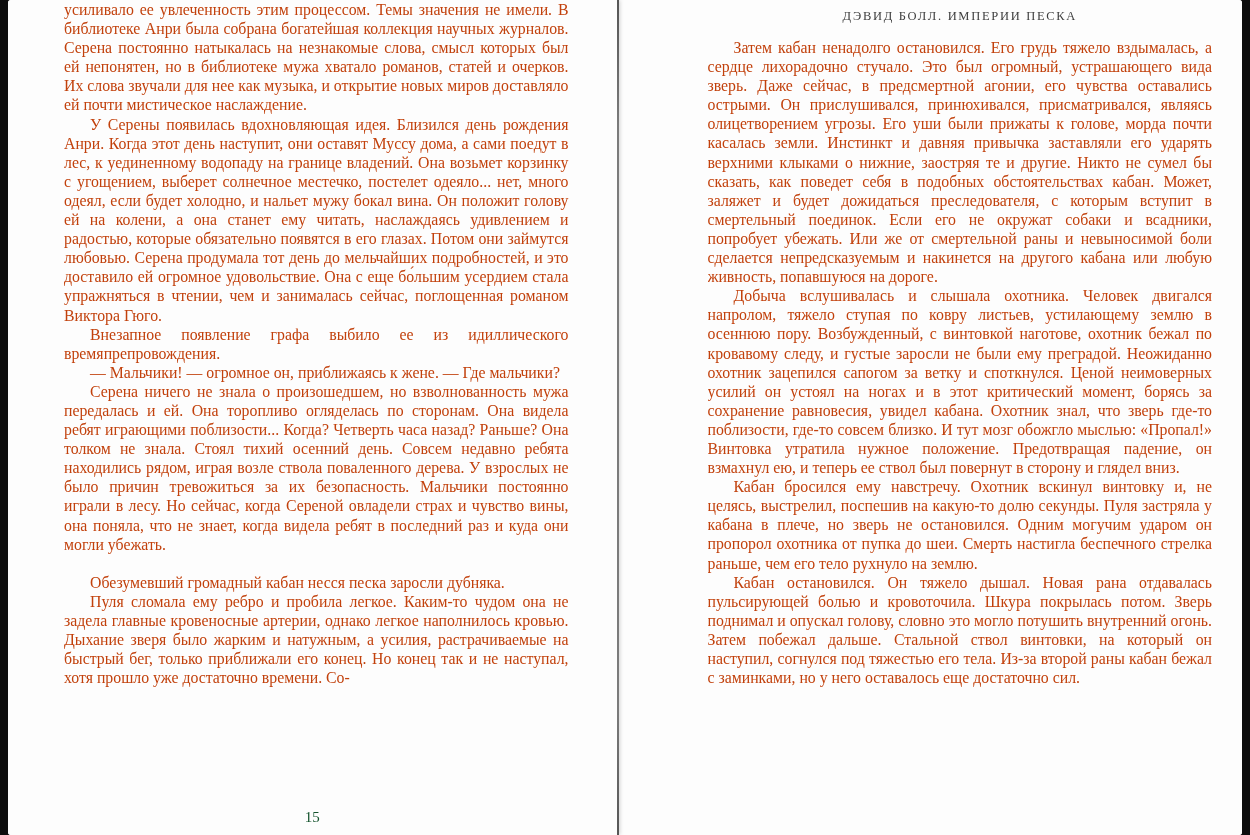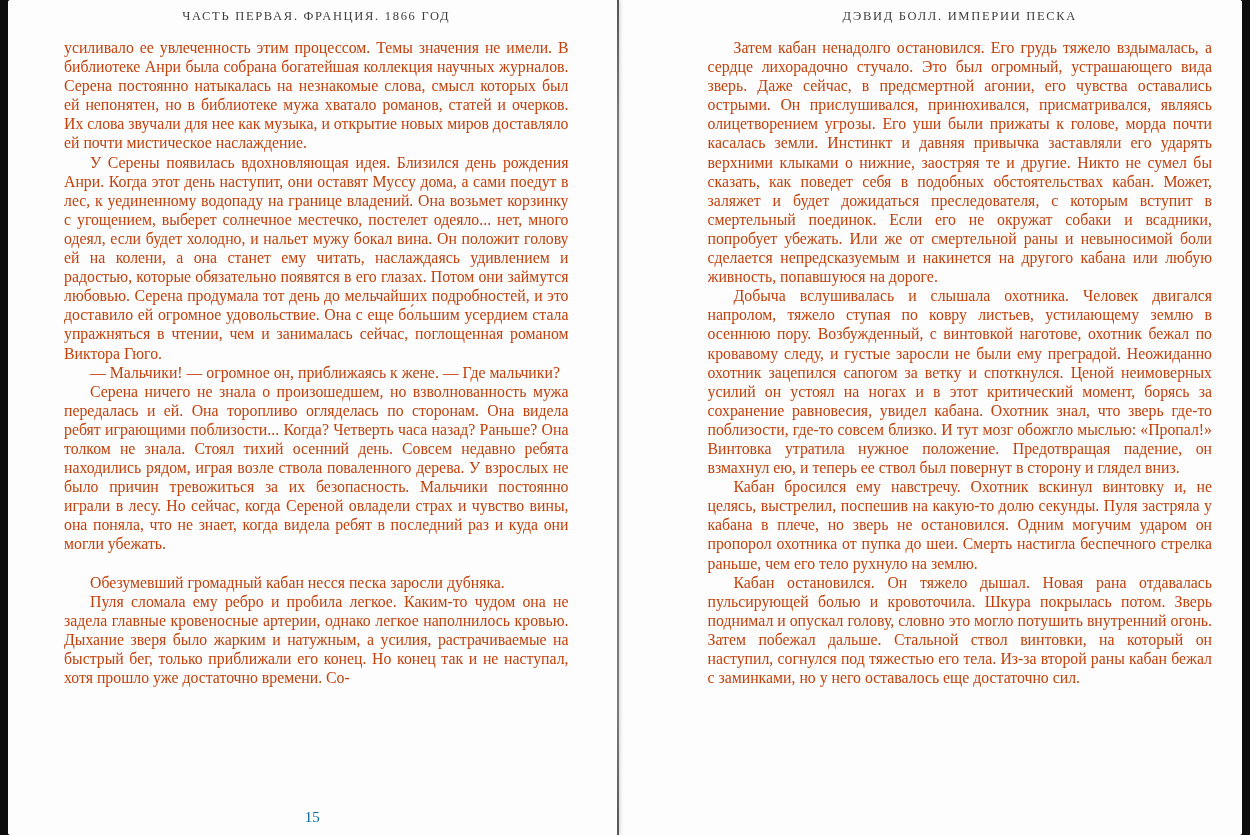--- a/index.html
+++ b/index.html
@@ -48,36 +48,36 @@
     -webkit-hyphens:auto;
   }
   .para { text-indent:26px; }
   .para.no-indent { text-indent:0; }
   .para.gap-before { margin-top:19px; }
   .page-number {
     position:absolute;
     bottom:9px; left:0; right:0;
     text-align:center;
     font-size:15px;
-    color:#0369a1;
+    color:#14532d;
   }
 </style>
 </head>
 <body>
 
 <div class="screen">
   <div class="edge"></div>
 
   <div class="spread">
 
     <section class="page left">
-      <header class="running-head">Часть первая. Франция. 1866 год</header>
       <div class="text-block" lang="ru">
           <p class="para no-indent">усиливало ее увлеченность этим процессом. Темы значения не имели. В библиотеке Анри была собрана богатейшая коллекция научных журналов. Серена постоянно натыкалась на незнакомые слова, смысл которых был ей непонятен, но в библиотеке мужа хватало романов, статей и очерков. Их слова звучали для нее как музыка, и открытие новых миров доставляло ей почти мистическое наслаждение.</p>
           <p class="para">У Серены появилась вдохновляющая идея. Близился день рождения Анри. Когда этот день наступит, они оставят Муссу дома, а сами поедут в лес, к уединенному водопаду на границе владений. Она возьмет корзинку с угощением, выберет солнечное местечко, постелет одеяло... нет, много одеял, если будет холодно, и нальет мужу бокал вина. Он положит голову ей на колени, а она станет ему читать, наслаждаясь удивлением и радостью, которые обязательно появятся в его глазах. Потом они займутся любовью. Серена продумала тот день до мельчайших подробностей, и это доставило ей огромное удовольствие. Она с еще бо́льшим усердием стала упражняться в чтении, чем и занималась сейчас, поглощенная романом Виктора Гюго.</p>
+          <p class="para">Внезапное появление графа выбило ее из идиллического времяпрепровождения.</p>
           <p class="para">— Мальчики! — огромное он, приближаясь к жене. — Где мальчики?</p>
           <p class="para">Серена ничего не знала о произошедшем, но взволнованность мужа передалась и ей. Она торопливо огляделась по сторонам. Она видела ребят играющими поблизости... Когда? Четверть часа назад? Раньше? Она толком не знала. Стоял тихий осенний день. Совсем недавно ребята находились рядом, играя возле ствола поваленного дерева. У взрослых не было причин тревожиться за их безопасность. Мальчики постоянно играли в лесу. Но сейчас, когда Сереной овладели страх и чувство вины, она поняла, что не знает, когда видела ребят в последний раз и куда они могли убежать.</p>
           <p class="para gap-before">Обезумевший громадный кабан несся песка заросли дубняка.</p>
           <p class="para">Пуля сломала ему ребро и пробила легкое. Каким-то чудом она не задела главные кровеносные артерии, однако легкое наполнилось кровью. Дыхание зверя было жарким и натужным, а усилия, растрачиваемые на быстрый бег, только приближали его конец. Но конец так и не наступал, хотя прошло уже достаточно времени. Со-</p>
         </div>
       <footer class="page-number">15</footer>
     </section>
 
     <div class="gutter"></div>
 

